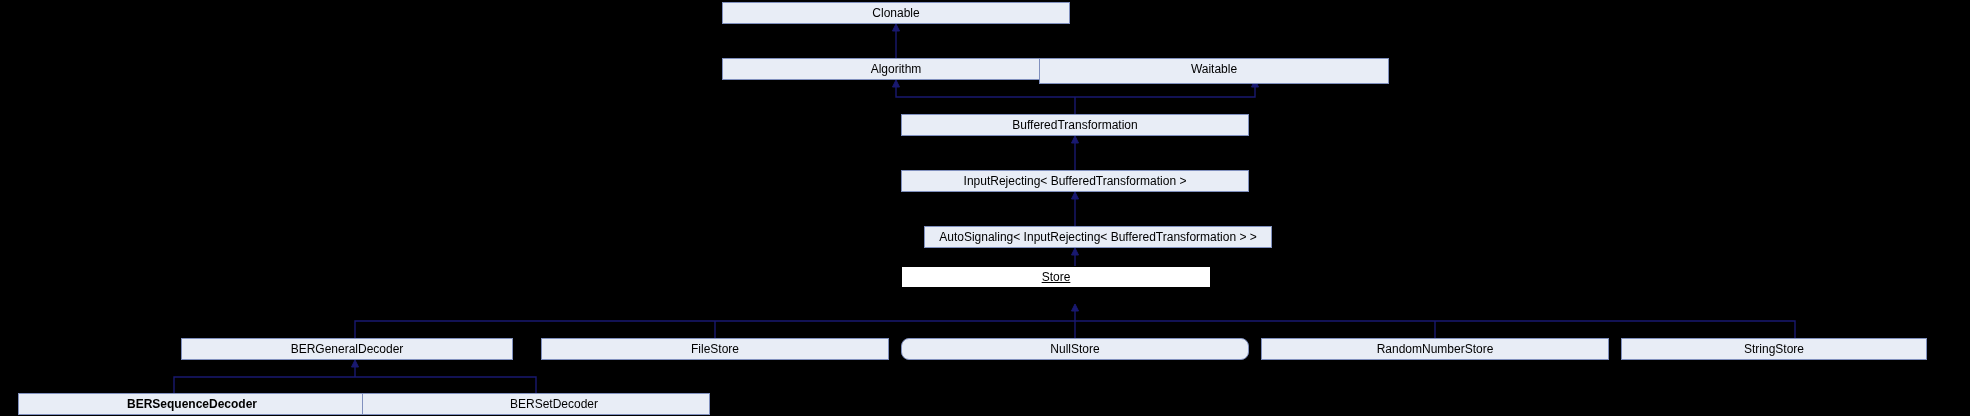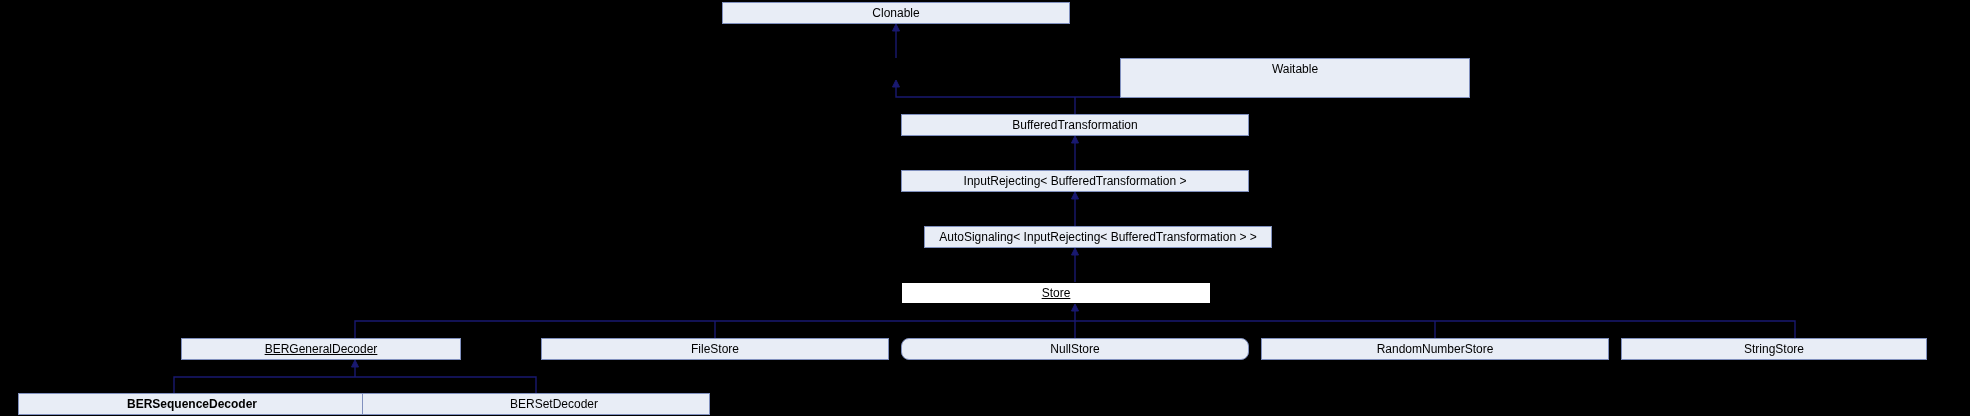--- a/index.html
+++ b/index.html
@@ -80,26 +80,27 @@
     <polygon points="1075,248 1071.5,255 1078.5,255"></polygon>
 
     <path d="M355,338 L355,321 L1795,321 L1795,338 M715,338 L715,321 M1435,338 L1435,321 M1075,338 L1075,310"></path>
     <polygon points="1075,304 1071.5,311 1078.5,311"></polygon>
 
     <path d="M174,393 L174,377 L536,377 L536,393 M355,377 L355,366"></path>
     <polygon points="355,360 351.5,367 358.5,367"></polygon>
   </svg>
 
   <div class="node" style="left:722px; top:2px;   width:348px; height:22px;">Clonable</div>
-  <div class="node" style="left:1120px;top:58px;  width:350px; height:40px;">Waitable</div>
+  <div class="node" style="left:722px; top:58px;  width:348px; height:22px;">Algorithm</div>
+  <div class="node" style="left:1039px;top:58px;  width:350px; height:26px;">Waitable</div>
   <div class="node" style="left:901px; top:114px; width:348px; height:22px;">BufferedTransformation</div>
   <div class="node" style="left:901px; top:170px; width:348px; height:22px;">InputRejecting&lt; BufferedTransformation &gt;</div>
   <div class="node" style="left:901px; top:226px; width:348px; height:22px;margin-left:23px;">AutoSignaling&lt; InputRejecting&lt; BufferedTransformation &gt; &gt;</div>
-  <div class="node current" style="left:901px; top:282px; width:310px; height:22px;text-decoration:underline;">Store</div>
-  <div class="node" style="left:181px; top:338px; width:280px; height:22px;text-decoration:underline;">BERGeneralDecoder</div>
+  <div class="node current" style="left:901px; top:266px; width:310px; height:22px;text-decoration:underline;">Store</div>
+  <div class="node" style="left:181px; top:338px; width:332px; height:22px;">BERGeneralDecoder</div>
   <div class="node" style="left:541px; top:338px; width:348px; height:22px;">FileStore</div>
   <div class="node" style="left:901px; top:338px; width:348px; height:22px;border-radius:8px;">NullStore</div>
   <div class="node" style="left:1261px;top:338px; width:348px; height:22px;">RandomNumberStore</div>
   <div class="node" style="left:1621px;top:338px; width:306px; height:22px;">StringStore</div>
   <div class="node" style="left:18px;   top:393px; width:348px; height:22px;font-weight:bold;">BERSequenceDecoder</div>
   <div class="node" style="left:362px; top:393px; width:348px; height:22px;padding-left:36px;">BERSetDecoder</div>
 
 </div>
 
 </body></html>

